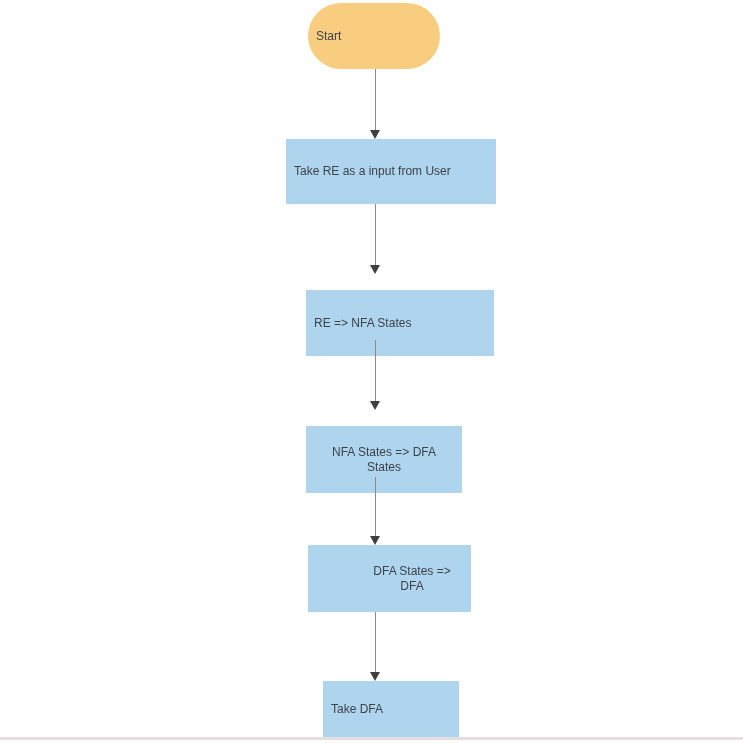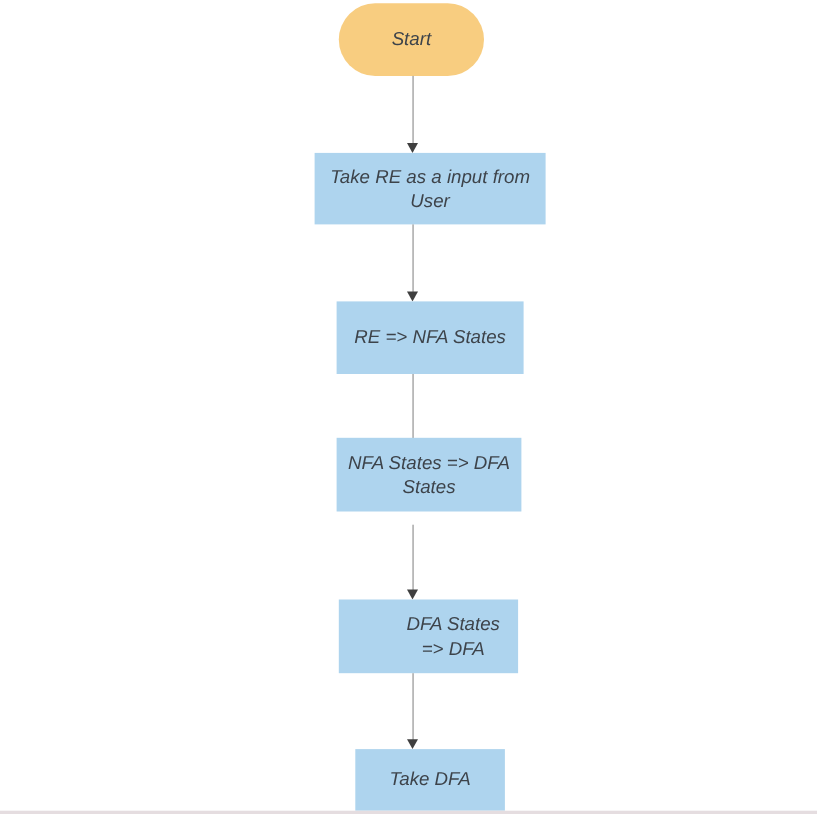--- a/index.html
+++ b/index.html
@@ -12,27 +12,25 @@
     width: 743px;
     height: 743px;
     background: #ffffff;
     overflow: hidden;
     font-family: "Liberation Sans", "DejaVu Sans", sans-serif;
   }
   .node {
     position: absolute;
     display: flex;
     align-items: center;
-    justify-content: center;
     text-align: center;
-    font-size: 17px;
+    font-size: 12px;
     color: #3d434a;
     box-sizing: border-box;
     line-height: 1.25;
-    font-style: italic;
   }
   .node .label {
     display: block;
     padding: 0 8px;
   }
   .terminal {
     background: #f8cd80;
     border-radius: 34px;
   }
   .process {
@@ -87,30 +85,30 @@
 
   <div class="node process" style="left:270px; top:139px; width:210px; height:65px;">
     <span class="label">Take RE as a input from User</span>
   </div>
 
   <div class="connector" style="top:204px; height:70px;">
     <div class="stem"></div>
     <div class="head"></div>
   </div>
 
-  <div class="node process" style="left:290px; top:274px; width:170px; height:66px;">
+  <div class="node process" style="left:290px; top:290px; width:188px; height:66px;">
     <span class="label">RE =&gt; NFA States</span>
   </div>
 
   <div class="connector" style="top:340px; height:70px;">
     <div class="stem"></div>
     <div class="head"></div>
   </div>
 
-  <div class="node process" style="left:290px; top:398px; width:168px; height:67px;">
+  <div class="node process" style="left:290px; top:426px; width:156px; height:67px;">
     <span class="label">NFA States =&gt; DFA States</span>
   </div>
 
   <div class="connector" style="top:477px; height:68px;">
     <div class="stem"></div>
     <div class="head"></div>
   </div>
 
   <div class="node process" style="left:292px; top:545px; width:163px; height:67px;padding-left:45px;">
     <span class="label">DFA States =&gt; DFA</span>

